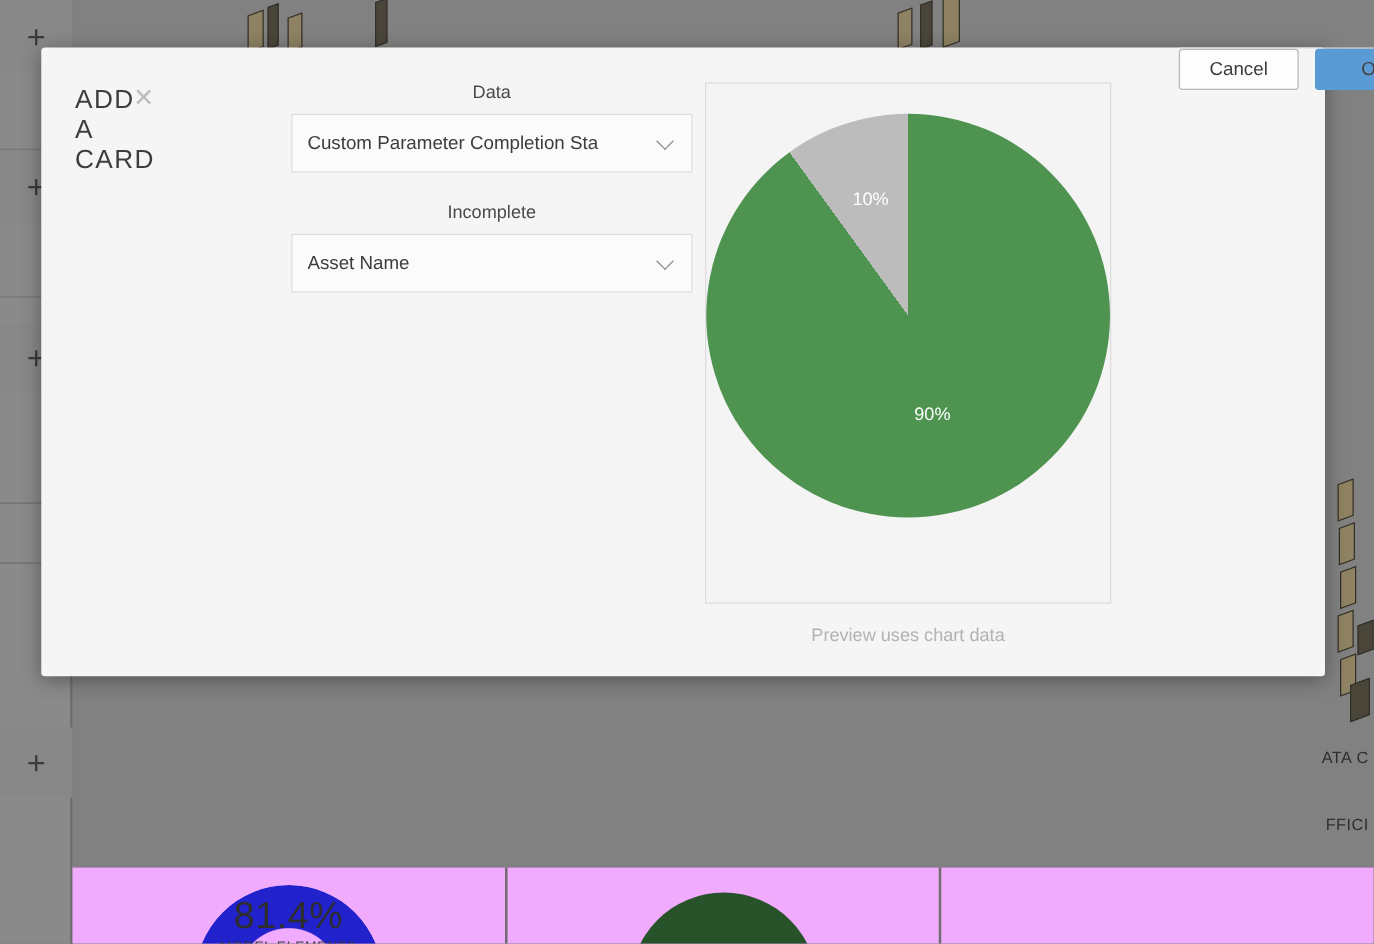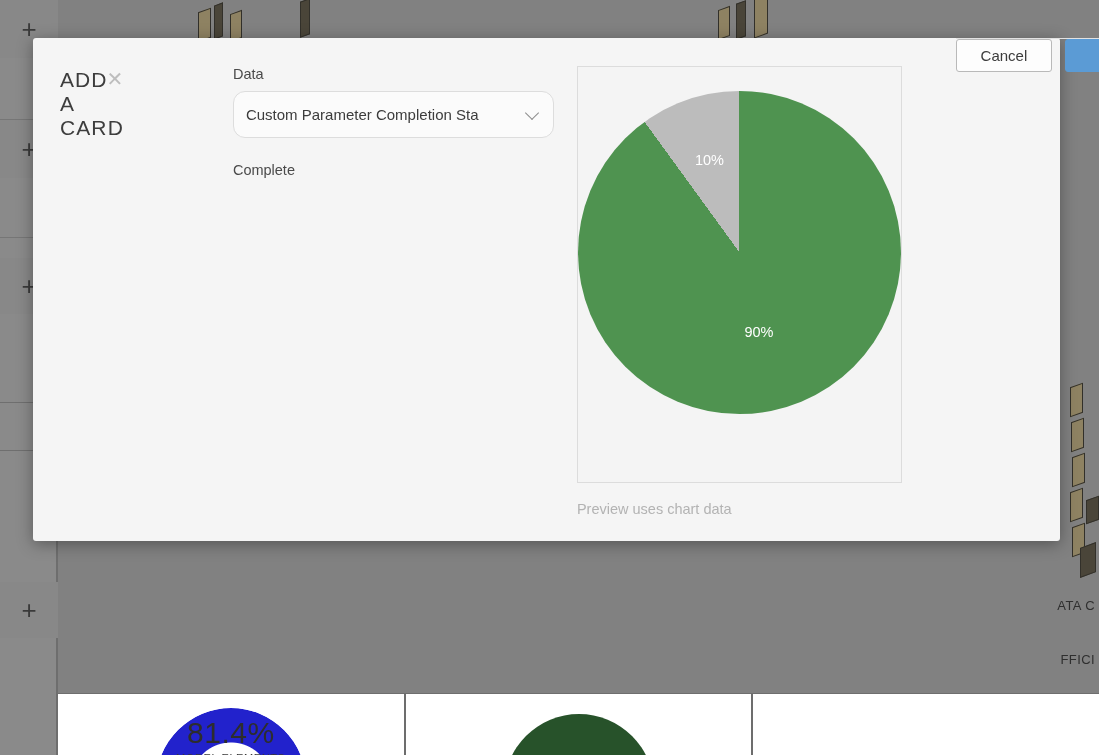--- a/index.html
+++ b/index.html
@@ -60,21 +60,21 @@
     border: 1px solid #32302a;
     transform: skewY(-20deg);
   }
   .door.dark { background: #4a4539; }
 
   
   .bg-bottom {
     position: absolute;
     left: 58px; right: 0; bottom: 0;
     height: 62px;
-    background: #ffffff;
+    background: #f0abfc;
     border-top: 1px solid #6e6e6e;
     display: flex;
   }
   .bg-card {
     flex: 1;
     border-right: 2px solid #6d6d6d;
     position: relative;
     overflow: hidden;
   }
 
@@ -165,39 +165,40 @@
   .header-rule {
     height: 1px;
     background: #e2e2e2;
     margin: 0 27px;
   }
 
   .modal-body {
     flex: 1;
     display: flex;
     padding: 28px 27px 0 27px;
-    gap: 23px;
+    gap: 10px;
+    text-align: center;
   }
 
   
   .form-col { width: 321px; flex-shrink: 0; }
 
   .field-label {
     font-size: 14.5px;
     color: #4a4a4a;
     margin-bottom: 9px;
   }
   .field-group { margin-bottom: 24px; }
 
   .select-box {
     position: relative;
     height: 47px;
     background: #fbfbfb;
     border: 1px solid #dddddd;
-    border-radius: 12px;
+    border-radius: 0;
     display: flex;
     align-items: center;
     padding: 0 38px 0 12px;
     cursor: pointer;
     overflow: hidden;
   }
   .select-value {
     font-size: 15px;
     color: #3c3c3c;
     white-space: nowrap;
@@ -364,21 +365,25 @@
       <div class="field-group">
         <div class="field-label">Data</div>
         <div class="select-box">
           <span class="select-value">Custom Parameter Completion Sta</span>
           <span class="chev"></span>
         </div>
       </div>
 
 
       <div class="field-group">
-        <div class="field-label">Complete</div>
+        <div class="field-label">Incomplete</div>
+        <div class="select-box">
+          <span class="select-value">Asset Name</span>
+          <span class="chev"></span>
+        </div>
       </div>
 
     </div>
 
     <div class="preview-col">
       <div class="preview-frame">
         <div class="pie" id="pie" style="background: conic-gradient(rgb(79, 147, 80) 0deg, rgb(79, 147, 80) 324deg, rgb(188, 188, 188) 324deg, rgb(188, 188, 188) 360deg);">
           <span class="slice-label" id="lbl0" style="left: 181px; top: 241.37px;">90%</span>
           <span class="slice-label" id="lbl1" style="left: 131.556px; top: 69.3426px;">10%</span>
         </div>

